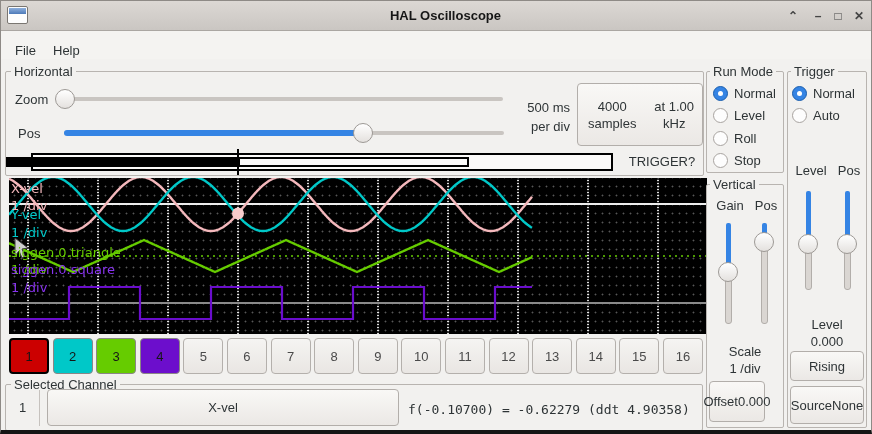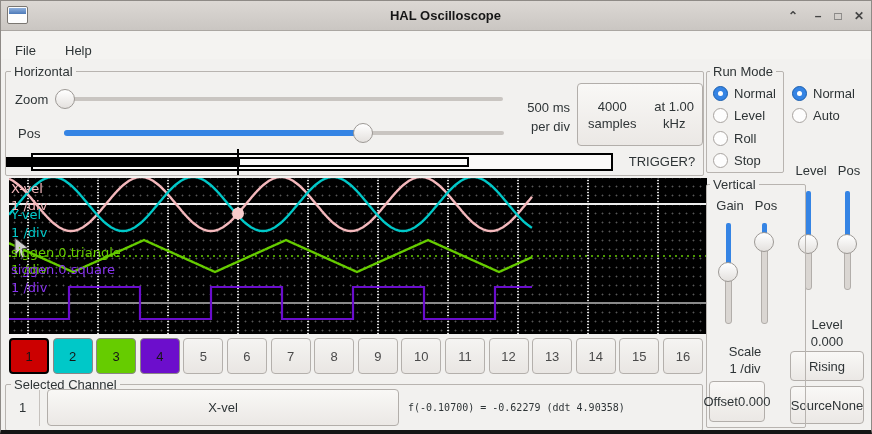--- a/index.html
+++ b/index.html
@@ -66,40 +66,40 @@
     font-family:"DejaVu Sans", sans-serif; }
   
   .chan-row { position:absolute; left:8px; top:337px; width:698px; display:flex; gap:3.6px; }
   .chan-btn { width:40px; height:36px; border-radius:4px; border:1px solid #b4b0ac;
     background:linear-gradient(#f5f4f2,#e9e6e3); color:#4a4a4a;
     display:flex; align-items:center; justify-content:center; font-size:13px; }
   .chan-btn.colored { color:#161616; border:1px solid #8a8686; }
   .chan-btn.selected { border:2px solid #000; }
   
   .t { position:absolute; white-space:nowrap; }
-  .mono { font-family:"DejaVu Sans Mono", monospace; font-size:10px; }
+  .mono { font-family:"DejaVu Sans Mono", monospace; font-size:13px; }
   .sep { position:absolute; width:1px; background:#c6c2be; }
 </style>
 </head>
 <body>
 
 <div class="win">
 
   <div class="titlebar">
     <div class="app-icon"></div>
     <div class="title">HAL Oscilloscope</div>
     <div class="winbtn" style="left:783px;">⌃</div>
     <div class="winbtn" style="left:808px;">–</div>
     <div class="winbtn" style="left:828px;">□</div>
     <div class="winbtn" style="left:849px;">✕</div>
   </div>
 
   <div class="menubar">
     <div class="menu-item" style="left:8px;">File</div>
-    <div class="menu-item" style="left:46px;margin-left:12px;">Help</div>
+    <div class="menu-item" style="left:46px;">Help</div>
   </div>
 
   <div class="frame" style="left:4px; top:70px; width:699px; height:105px;text-align:right;">
     <span class="frame-label" style="left:5px;">Horizontal</span>
   </div>
   <div class="t" style="left:14px; top:91px;">Zoom</div>
   <div class="htrack" style="left:58px; top:96px; width:444px;"></div>
   <div class="handle" style="left:54px; top:88px;"></div>
   <div class="t" style="left:17px; top:125px;">Pos</div>
   <div class="htrack" style="left:63px; top:130px; width:440px;"></div>
@@ -171,20 +171,23 @@
   <div class="btn" style="left:46px; top:388px; width:352px; height:37px;">
     <span>X-vel</span>
   </div>
   <div class="t mono" style="left:407px; top:401px;">f(-0.10700) = -0.62279 (ddt  4.90358)</div>
 
   <div class="frame" style="left:705px; top:70px; width:78px; height:102px;">
     <span class="frame-label" style="left:3px;">Run Mode</span>
   </div>
   <div></div>
 
+  <div class="frame" style="left:786px; top:70px; width:80px; height:357px;">
+    <span class="frame-label" style="left:3px;">Trigger</span>
+  </div>
   <div></div>
   <div class="t" style="left:790px; top:162px; width:40px; text-align:center;">Level</div>
   <div class="t" style="left:834px; top:162px; width:28px; text-align:center;">Pos</div>
 
   <div class="vgroove" style="left:804px; top:243px; height:46px;"></div>
   <div class="vfill" style="left:805px; top:190px; height:53px;"></div>
   <div class="handle" style="left:797px; top:233px;"></div>
 
   <div class="vgroove" style="left:843px; top:243px; height:46px;"></div>
   <div class="vfill" style="left:844px; top:190px; height:53px;"></div>
@@ -193,21 +196,21 @@
   <div class="t" style="left:790px; top:316px; width:72px; text-align:center;">Level</div>
   <div class="t" style="left:790px; top:333px; width:72px; text-align:center;">0.000</div>
   <div class="btn" style="left:789px; top:350px; width:74px; height:30px;">
     <span>Rising</span>
   </div>
   <div class="btn" style="left:789px; top:385px; width:74px; height:38px;">
     <span>Source</span>
     <span>None</span>
   </div>
 
-  <div class="frame" style="left:705px; top:183px; width:100px; height:244px;">
+  <div class="frame" style="left:705px; top:183px; width:78px; height:244px;">
     <span class="frame-label" style="left:3px;">Vertical</span>
   </div>
   <div class="t" style="left:710px; top:197px; width:38px; text-align:center;">Gain</div>
   <div class="t" style="left:751px; top:197px; width:28px; text-align:center;">Pos</div>
 
   <div class="vgroove" style="left:724px; top:271px; height:52px;"></div>
   <div class="vfill" style="left:725px; top:222px; height:49px;"></div>
   <div class="handle" style="left:717px; top:261px;"></div>
 
   <div class="vgroove" style="left:760px; top:241px; height:82px;"></div>

